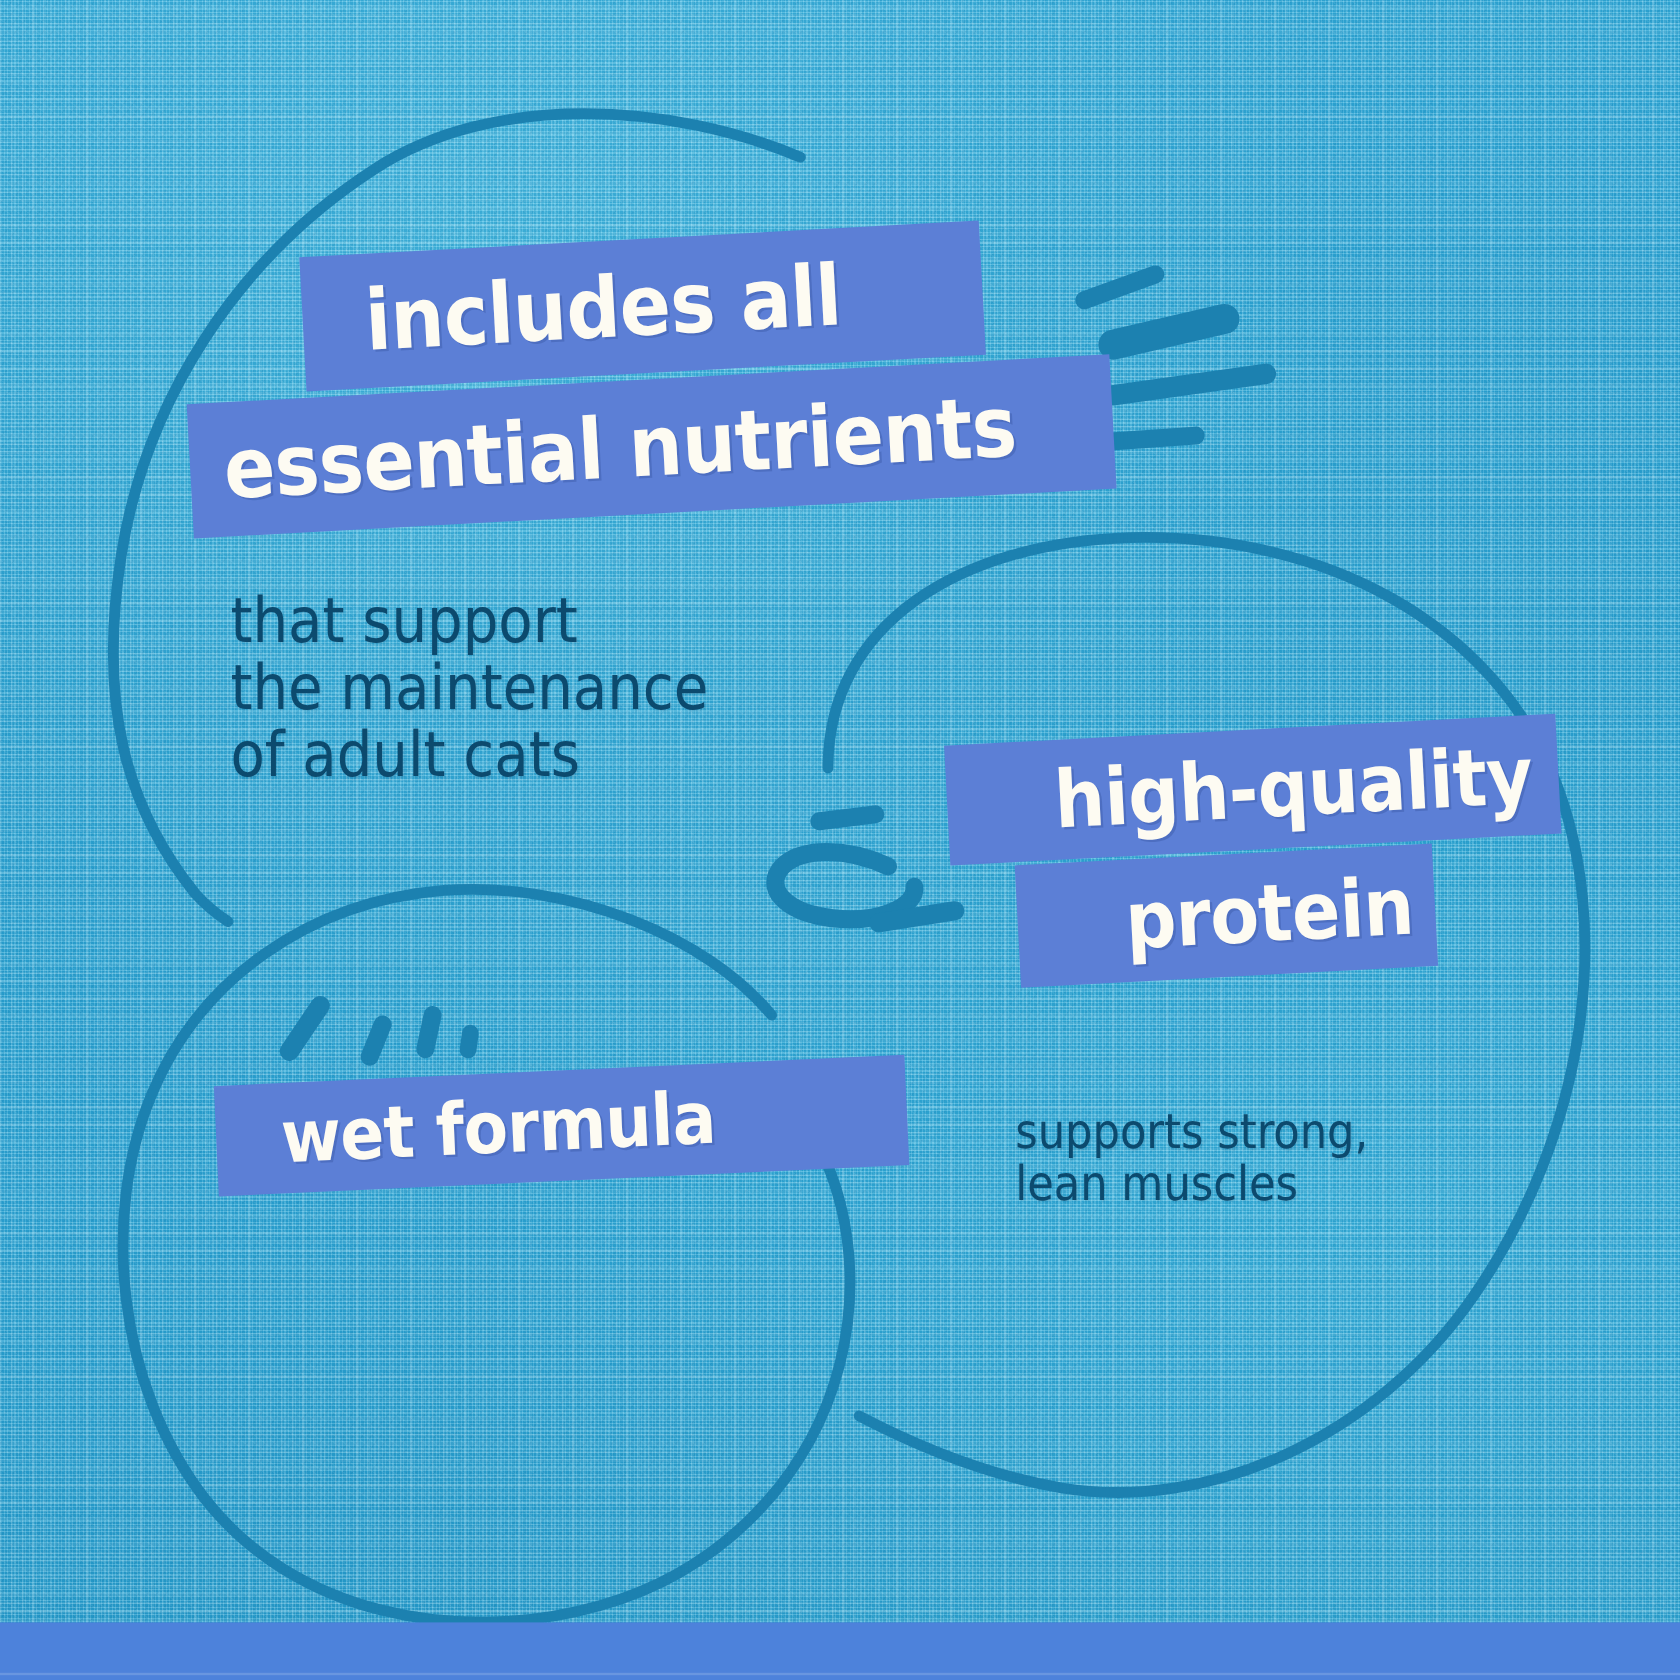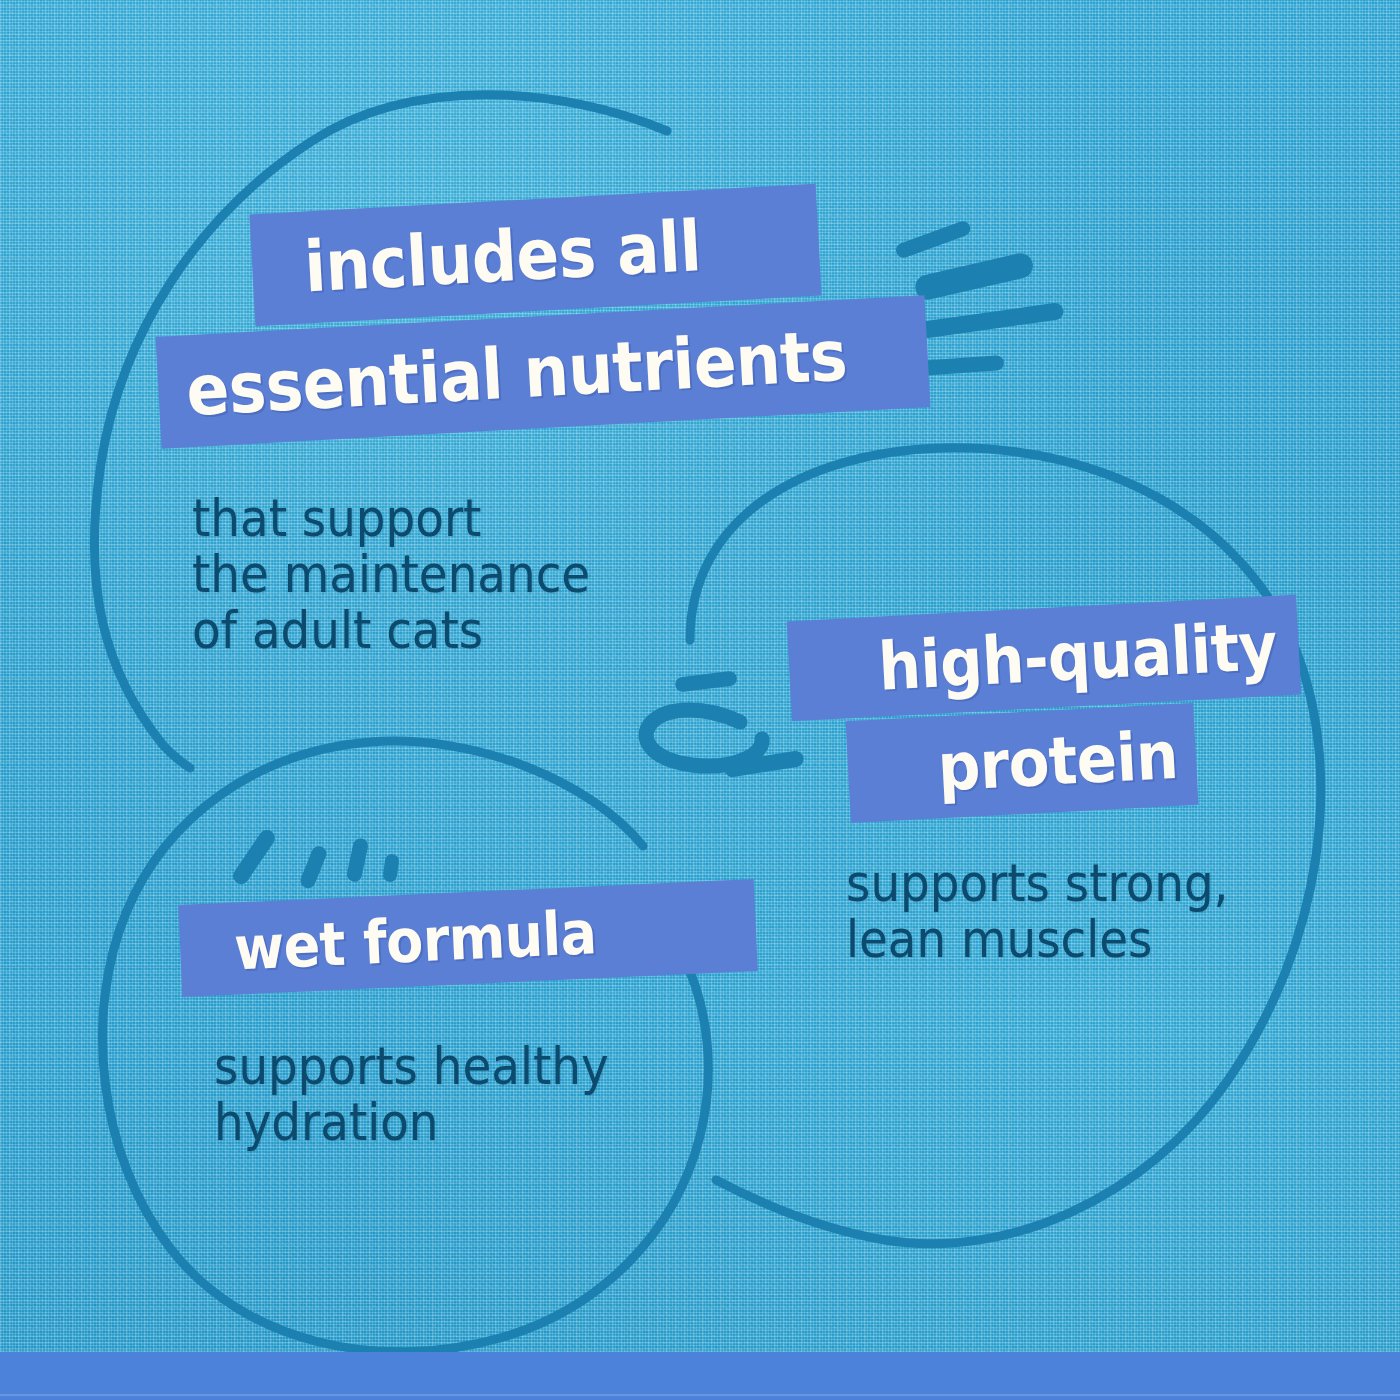--- a/index.html
+++ b/index.html
@@ -146,22 +146,22 @@
     font-size: 60px;
     padding-left: 54px;
   }
 
   #copy-nutrients {
     left: 192px; top: 490px;
     font-size: 52px;
     line-height: 1.08;
   }
   #copy-protein {
-    left: 846px; top: 855px;
-    font-size: 52px;
+    left: 846px; top: 923px;
+    font-size: 40px;
     line-height: 1.08;
   }
   #copy-wet {
     left: 214px; top: 1038px;
     font-size: 52px;
     line-height: 1.08;
   }
 </style>
 </head>
 <body>
@@ -224,17 +224,15 @@
   <div class="body-copy" id="copy-nutrients">that support
 the maintenance
 of adult cats</div>
 
   <div class="hl" id="lbl-protein-1">high-quality</div>
   <div class="hl" id="lbl-protein-2">protein</div>
   <div class="body-copy" id="copy-protein">supports strong,
 lean muscles</div>
 
   <div class="hl" id="lbl-wet">wet formula</div>
-  <div class="body-copy" id="copy-wet">supports healthy
-hydration</div>
 
   <div id="bottom-bar"></div>
 </div>
 
 </body></html>

